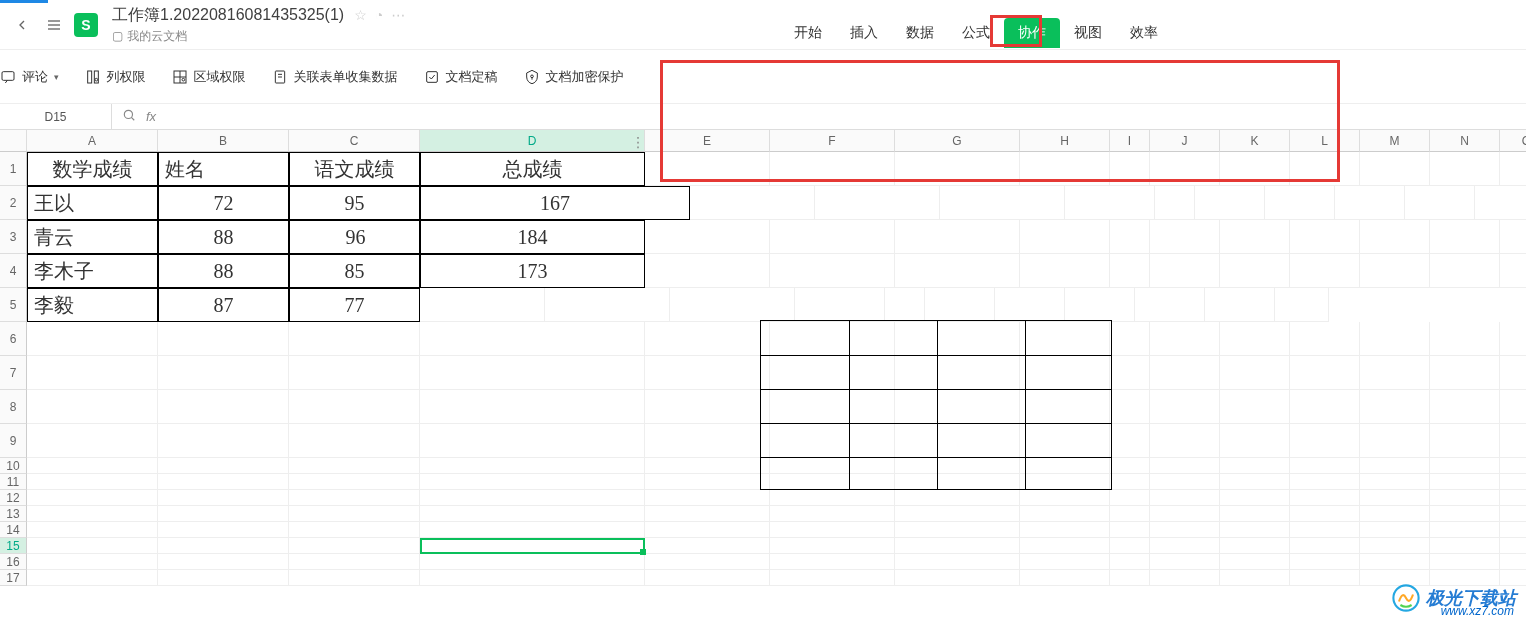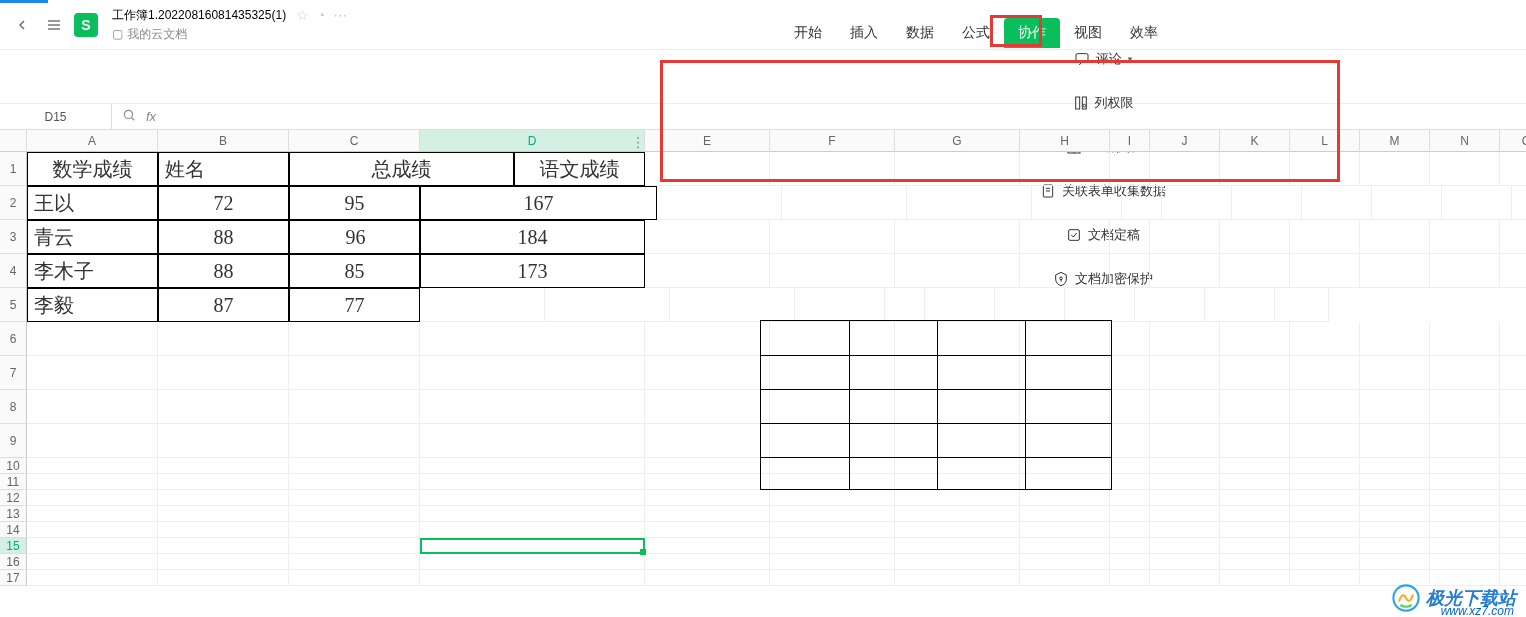--- a/index.html
+++ b/index.html
@@ -4,27 +4,27 @@
 <style>
 * { margin:0; padding:0; box-sizing:border-box; }
 body { font-family:"Microsoft YaHei",Arial,sans-serif; font-size:13px; color:#333; background:#fff; overflow:hidden; width:1526px; height:617px; position:relative; }
 .titlebar { height:50px; display:flex; align-items:center; padding:0 10px; border-bottom:1px solid #eee; }
 .topstrip { position:absolute; top:0; left:0; width:48px; height:3px; background:#1e88e5; }
 .nav-left { display:flex; align-items:center; gap:8px; }
 .icon-btn { width:24px; height:24px; display:flex; align-items:center; justify-content:center; color:#666; cursor:pointer; border-radius:4px; }
 .app-logo { width:24px; height:24px; background:#0abf5b; border-radius:4px; color:#fff; display:flex; align-items:center; justify-content:center; font-weight:bold; font-size:14px; }
 .title-block { display:flex; flex-direction:column; margin-left:6px; }
 .title-row { display:flex; align-items:center; gap:10px; }
-.doc-title { font-size:12px; color:#000000; }
+.doc-title { font-size:16px; color:#404040; }
 .title-icons { display:flex; gap:8px; color:#ccc; font-size:14px; }
 .breadcrumb { font-size:12px; color:#888; display:flex; align-items:center; gap:4px; margin-top:2px;}
 .menu-tabs { position:absolute; left:780px; top:18px; display:flex; gap:0; }
 .menu-tab { padding:6px 14px; font-size:14px; color:#333; cursor:pointer; }
 .menu-tab.active { background:#0abf5b; color:#fff; border-radius:4px 4px 0 0; }
-.toolbar { height:54px; border-bottom:1px solid #eee; display:flex; align-items:center; padding-left:680px; gap:26px;flex-direction:column; }
+.toolbar { height:54px; border-bottom:1px solid #eee; display:flex; align-items:center; gap:26px; }
 .tool-item { display:flex; align-items:center; gap:6px; font-size:13px; color:#333; cursor:pointer; }
 .tool-item svg { width:16px; height:16px; }
 .caret { font-size:9px; color:#666; }
 .formula-bar { height:26px; display:flex; align-items:center; border-bottom:1px solid #ddd; }
 .cell-ref { width:112px; height:26px; text-align:center; font-size:12px; color:#555; border-right:1px solid #ddd; display:flex; align-items:center; justify-content:center; }
 .fx-area { display:flex; align-items:center; padding:0 10px; gap:10px; color:#888; }
 .grid-wrap { position:relative; flex:1; }
 .col-headers { display:flex; position:absolute; top:0; left:27px; height:22px; }
 .col-h { border-right:1px solid #ddd; border-bottom:1px solid #ccc; background:#fafafa; font-size:12px; color:#666; display:flex; align-items:center; justify-content:center; }
 .col-h.sel { background:#d4f0e2; color:#0a8; }
@@ -192,39 +192,39 @@
       <div class="row-h small">13</div>
       <div class="row-h small">14</div>
       <div class="row-h small sel">15</div>
       <div class="row-h small">16</div>
       <div class="row-h small">17</div>
     </div>
   <div class="cells" id="cells">
       <div class="cell-row">
         <div class="cell" style="width: 131px; border: 1px solid rgb(0, 0, 0); justify-content: center;">数学成绩</div>
         <div class="cell" style="width: 131px; border: 1px solid rgb(0, 0, 0); justify-content: flex-start;">姓名</div>
+        <div class="cell" style="width: 131px; border: 1px solid rgb(0, 0, 0); justify-content: center;">语文成绩</div>
         <div class="cell" style="width: 225px; border: 1px solid rgb(0, 0, 0); justify-content: center;">总成绩</div>
-        <div class="cell" style="width: 131px; border: 1px solid rgb(0, 0, 0); justify-content: center;">语文成绩</div>
         <div class="cell" style="width: 125px;"></div>
         <div class="cell" style="width: 125px;"></div>
         <div class="cell" style="width: 125px;"></div>
         <div class="cell" style="width: 90px;"></div>
         <div class="cell" style="width: 40px;"></div>
         <div class="cell" style="width: 70px;"></div>
         <div class="cell" style="width: 70px;"></div>
         <div class="cell" style="width: 70px;"></div>
         <div class="cell" style="width: 70px;"></div>
         <div class="cell" style="width: 70px;"></div>
         <div class="cell" style="width: 54px;"></div>
       </div>
       <div class="cell-row">
         <div class="cell" style="width: 131px; border: 1px solid rgb(0, 0, 0); justify-content: flex-start;">王以</div>
         <div class="cell" style="width: 131px; border: 1px solid rgb(0, 0, 0); justify-content: center;">72</div>
         <div class="cell" style="width: 131px; border: 1px solid rgb(0, 0, 0); justify-content: center;">95</div>
-        <div class="cell" style="width: 237px; border: 1px solid rgb(0, 0, 0); justify-content: center;">167</div>
+        <div class="cell" style="width: 270px; border: 1px solid rgb(0, 0, 0); justify-content: center;">167</div>
         <div class="cell" style="width: 125px;"></div>
         <div class="cell" style="width: 125px;"></div>
         <div class="cell" style="width: 125px;"></div>
         <div class="cell" style="width: 90px;"></div>
         <div class="cell" style="width: 40px;"></div>
         <div class="cell" style="width: 70px;"></div>
         <div class="cell" style="width: 70px;"></div>
         <div class="cell" style="width: 70px;"></div>
         <div class="cell" style="width: 70px;"></div>
         <div class="cell" style="width: 70px;"></div>

